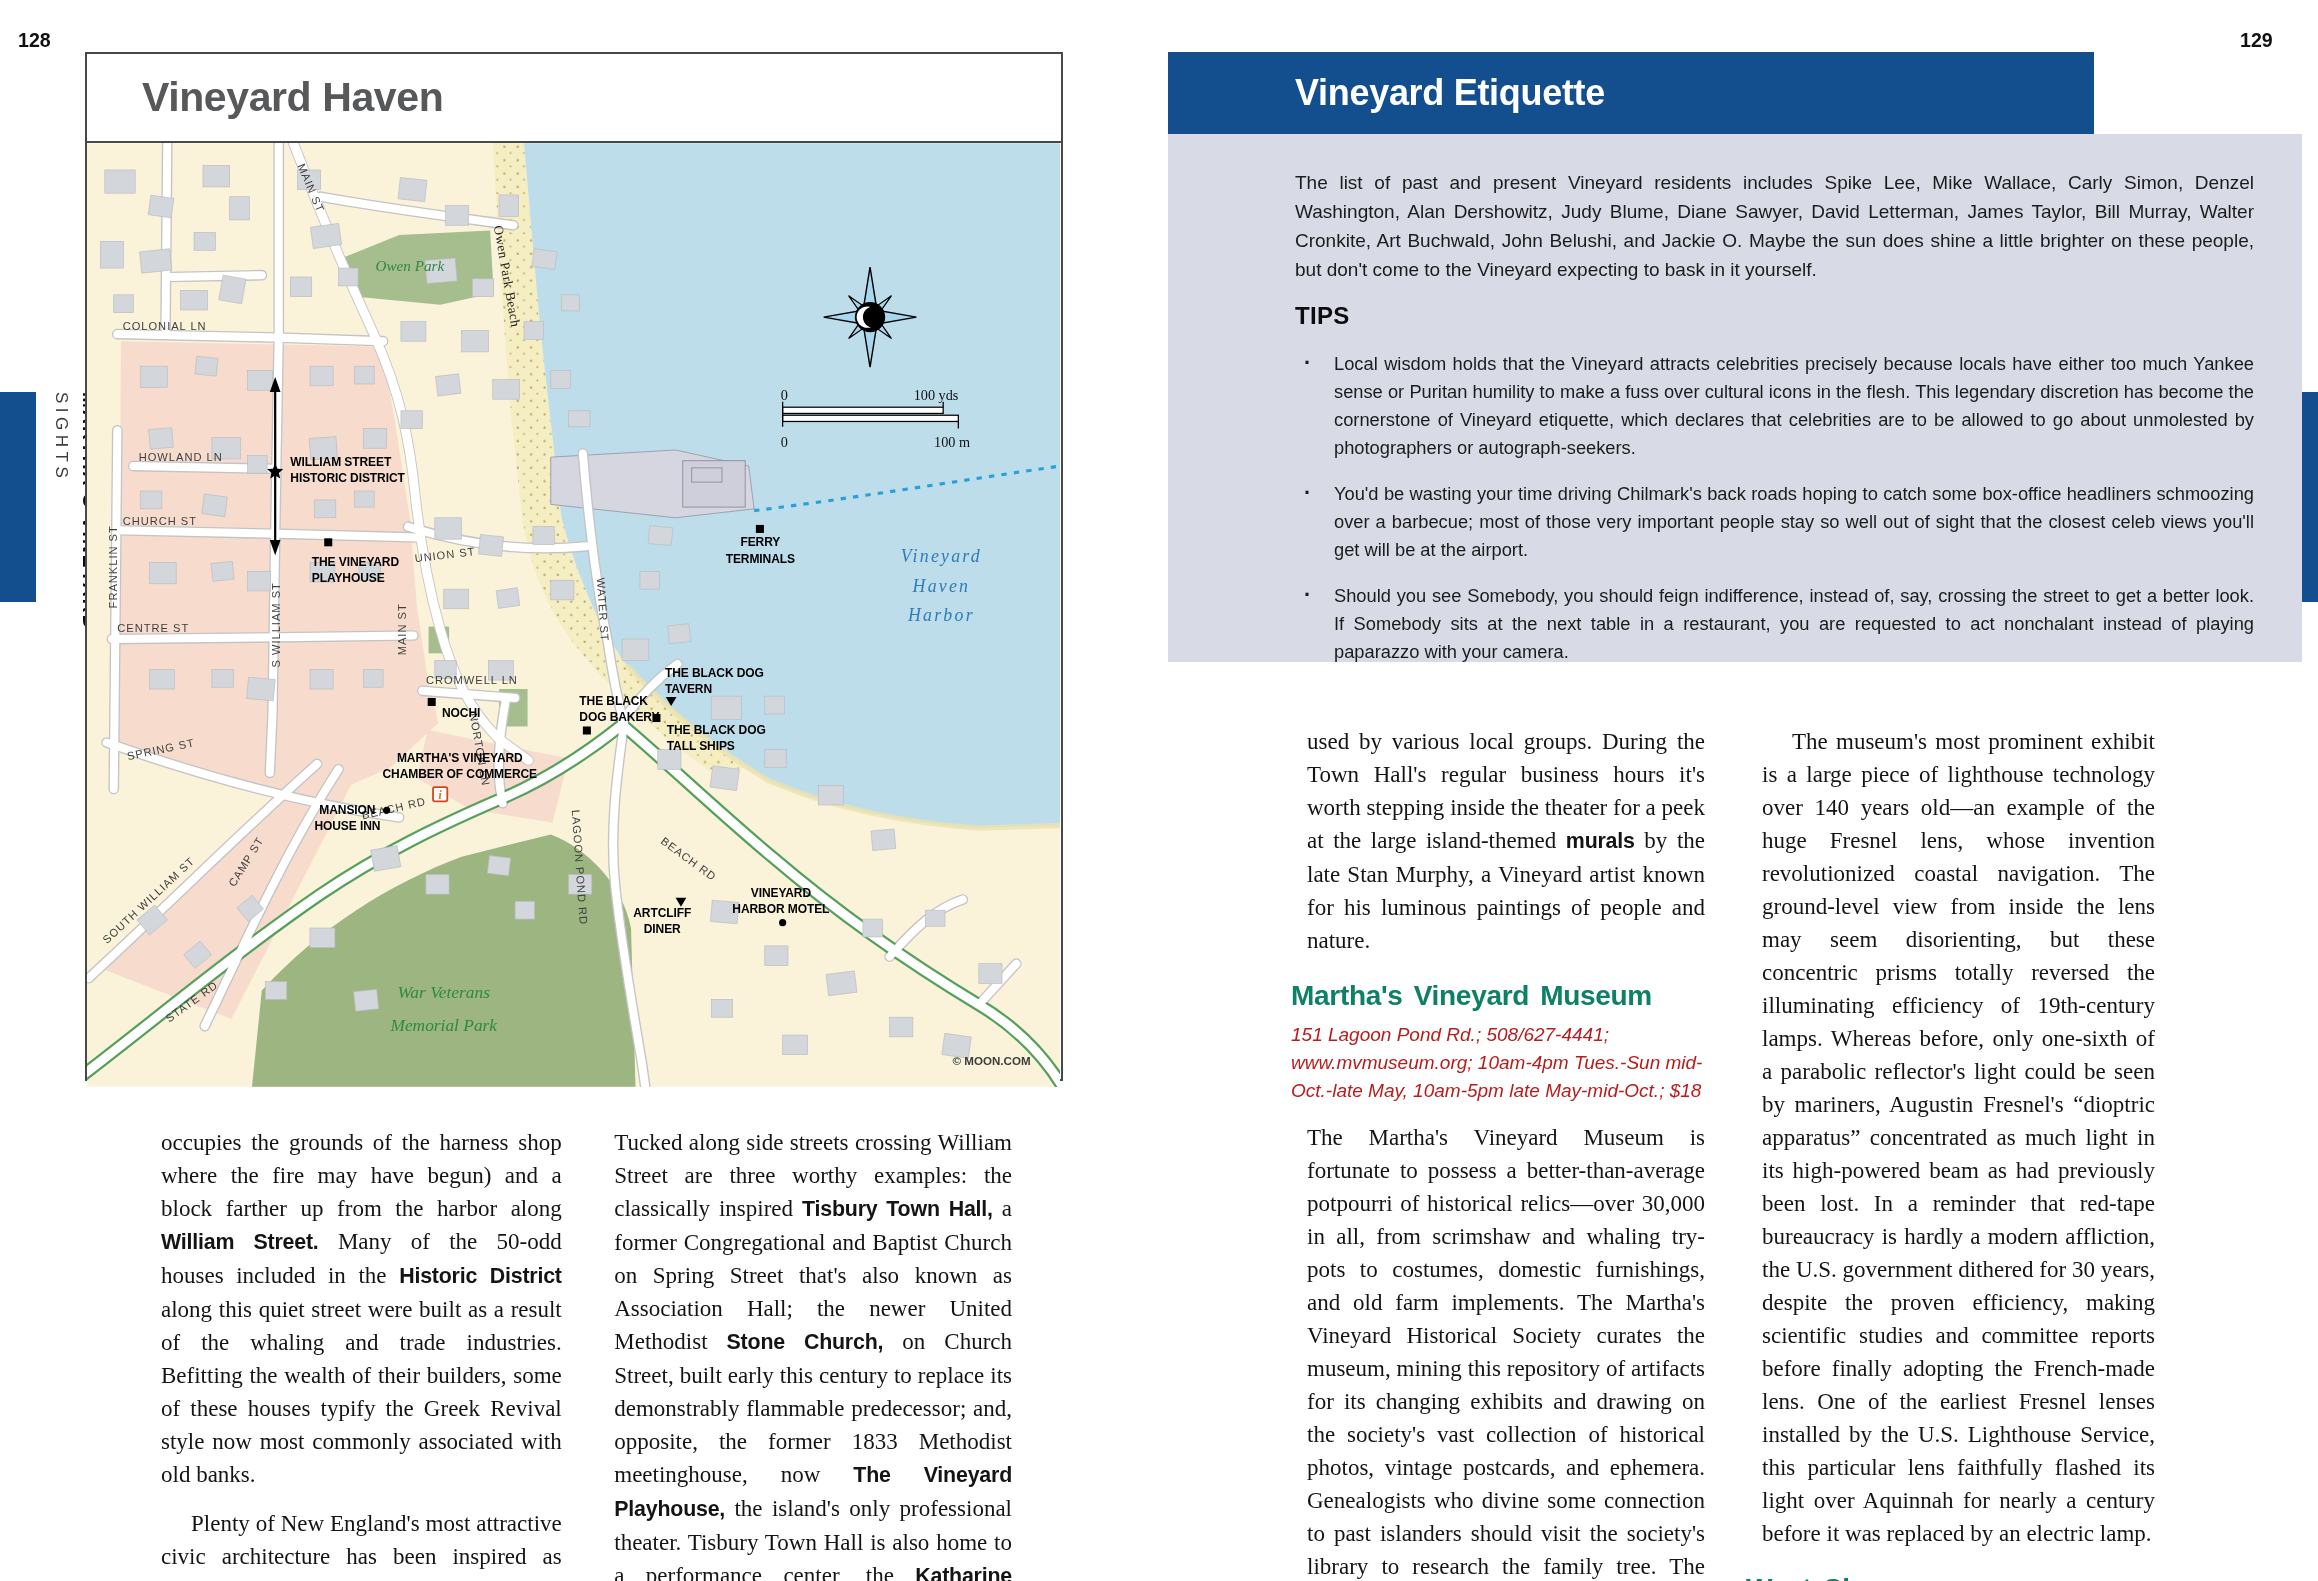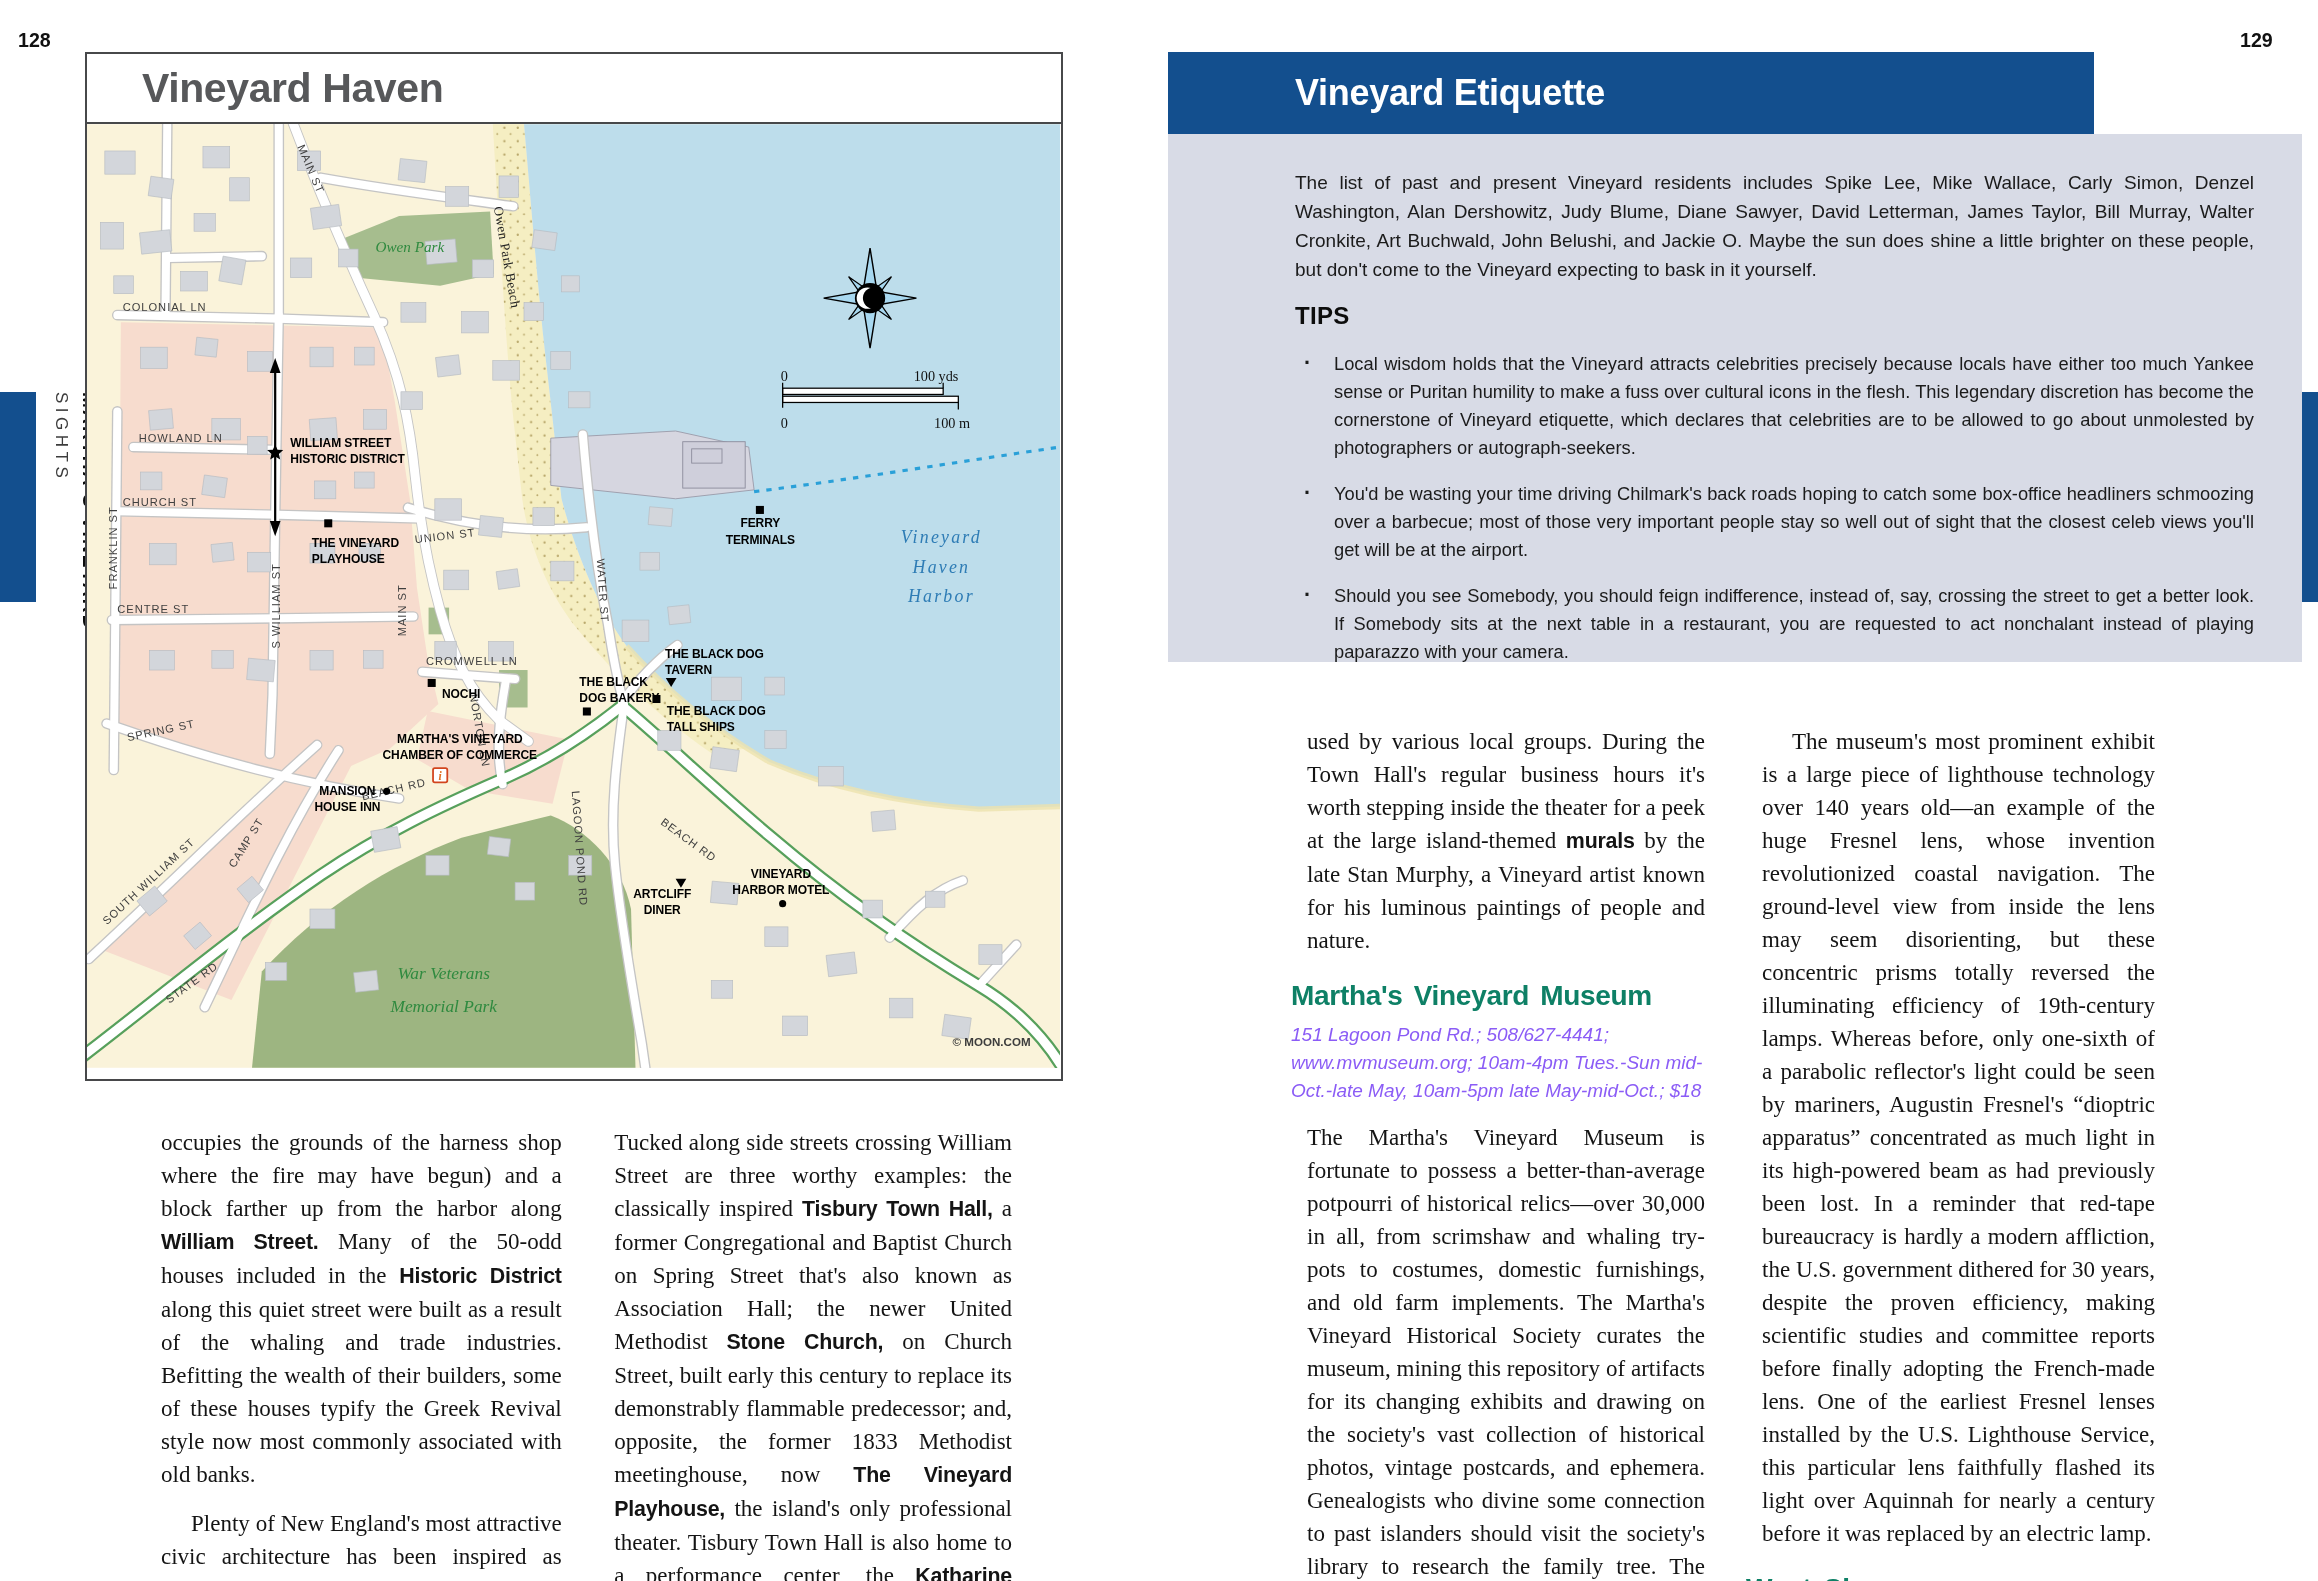--- a/index.html
+++ b/index.html
@@ -8,21 +8,21 @@
   }
   *{margin:0;padding:0;box-sizing:border-box}
   body{background:#888;font-family:"Liberation Serif",serif}
   #spread{position:relative;width:2319px;height:1581px;background:#ffffff;overflow:hidden}
 
   .pagenum{position:absolute;top:29px;font:700 19.6px "Liberation Sans",sans-serif;color:#111}
 
   
   .map-frame{position:absolute;left:85px;top:52px;width:978px;height:1029px;
     border:2.7px solid var(--map-border);background:#fff}
-  .map-title{height:70px;border-bottom:2.7px solid var(--map-border);display:flex;align-items:center;
+  .map-title{height:89px;border-bottom:2.7px solid var(--map-border);display:flex;align-items:center;
     padding-left:55px;font:700 41px "Liberation Sans",sans-serif;color:#57585a;letter-spacing:-0.4px}
   .map-frame svg{display:block}
 
   .st-lbl{font:12.5px "Liberation Sans",sans-serif;fill:#3f3f3f;letter-spacing:1.1px}
   .poi{font:700 13.5px "Liberation Sans",sans-serif;fill:#000;letter-spacing:-.1px}
   .grn-i{font:italic 17px "Liberation Serif",serif;fill:#2f8a3f}
   .grn-big{font:italic 19.5px "Liberation Serif",serif;fill:#2f8a3f}
   .hbr{font:italic 20px "Liberation Serif",serif;fill:#2e7cb5;letter-spacing:2.5px}
   .ser{font:16px "Liberation Serif",serif;fill:#111}
   .beachlbl{font:15px "Liberation Serif",serif;fill:#222;letter-spacing:.5px}
@@ -30,21 +30,21 @@
 
   
   .cols{position:absolute;display:flex}
   .col{text-align:justify;font:23px/33px "Liberation Serif",serif;color:var(--ink)}
   .col p{margin:16px}
   .col p.ind{text-indent:30px}
   .b{font-family:"Liberation Sans",sans-serif;font-weight:700;font-size:.93em;letter-spacing:-0.2px}
   .i{font-style:italic}
   h3.grnhead{font:700 28px "Liberation Sans",sans-serif;color:var(--green);
     letter-spacing:-0.3px;margin:23px 0 9px;word-spacing:3.6px}
-  .info{font:italic 19px/28px "Liberation Sans",sans-serif;color:#8b5cf6;margin-bottom:14px;text-align:left}
+  .info{font:italic 19px/28px "Liberation Sans",sans-serif;color:#b91c1c;margin-bottom:14px;text-align:left}
 
   
   .etq-head{position:absolute;left:1168px;top:52px;width:926px;height:82px;background:var(--blue);
     display:flex;align-items:center;padding-left:127px}
   .etq-head span{font:700 36px "Liberation Sans",sans-serif;color:#fff;letter-spacing:-0.3px}
   .etq-box{position:absolute;left:1168px;top:134px;width:1134px;height:528px;background:var(--box);
     padding:34px 48px 0 127px;font-family:"Liberation Sans",sans-serif;color:#1b1b1b}
   .etq-box .intro{font-size:19px;line-height:29px;text-align:justify}
   .etq-box .tipshead{font:700 24px "Liberation Sans",sans-serif;color:#0d0d0d;margin:18px 0 20px;letter-spacing:0.3px}
   .etq-box ul{list-style:none}

